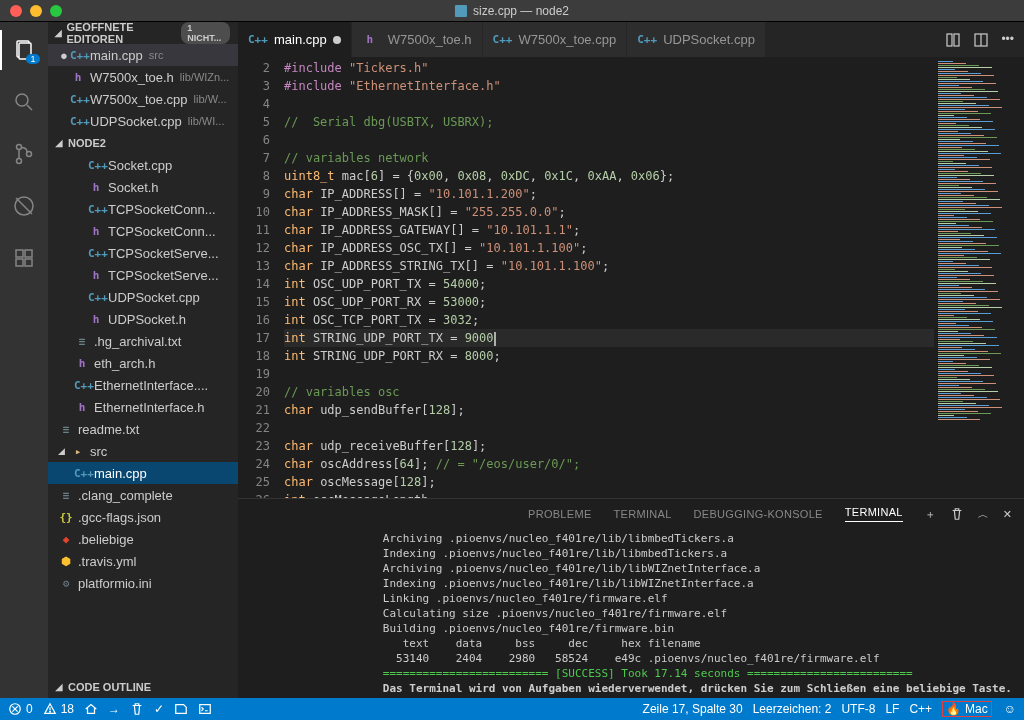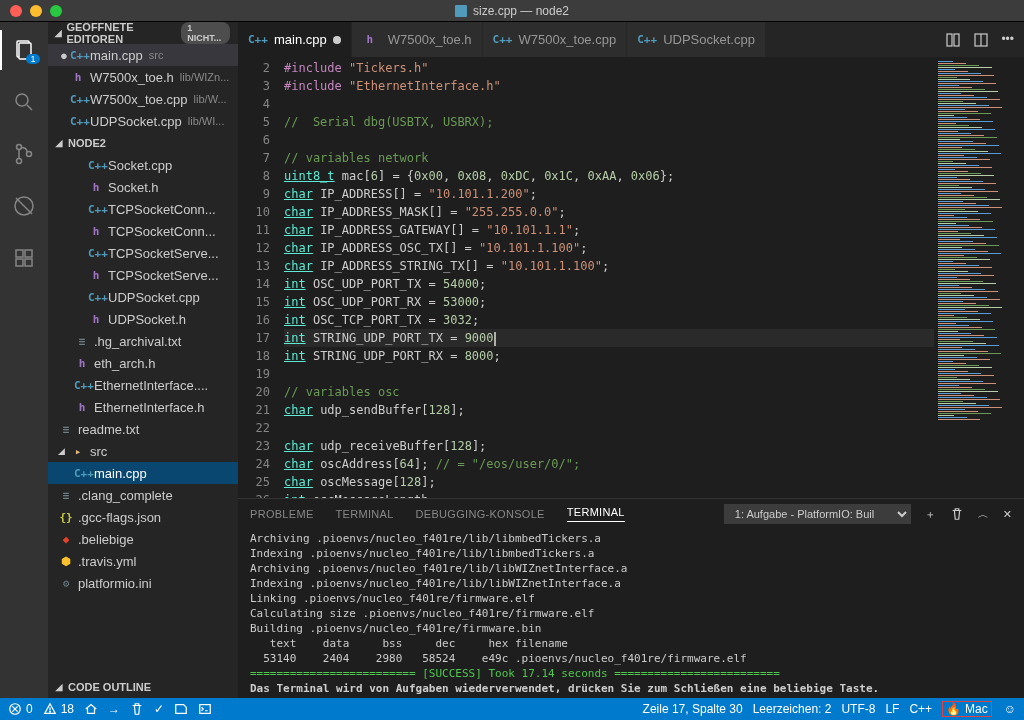--- a/index.html
+++ b/index.html
@@ -51,35 +51,35 @@
 .tab { display: flex; align-items: center; padding: 0 10px; gap: 6px; color: #969696; font-size: 13px; border-right: 1px solid #252526; cursor: pointer; background: #2d2d2d; }
 .tab.active { background: #1e1e1e; color: #fff; }
 .tab .dirty-dot { width: 8px; height: 8px; border-radius: 50%; background: #ccc; }
 .tab-actions { display: flex; gap: 12px; padding: 0 10px; color: #ccc; }
 
 .editor-body { flex: 1; display: flex; overflow: hidden; position: relative; }
 .gutter { width: 46px; background: #1e1e1e; color: #858585; text-align: right; padding-right: 14px; font-family: "Menlo", monospace; font-size: 12px; line-height: 18px; padding-top: 2px; }
 .code { flex: 1; font-family: "Menlo", monospace; font-size: 12px; line-height: 18px; white-space: pre; padding-top: 2px; overflow: hidden; }
 .code .line { height: 18px; }
 .code .line.hl { background: #2a2a2a; }
-.tok-kw { color: #5eead4; text-decoration: underline; }
+.tok-kw { color: #fdba74; }
 .tok-pp { color: #c586c0; }
 .tok-str { color: #ce9178; }
 .tok-num { color: #b5cea8; }
 .tok-cmt { color: #6a9955; }
 .cursor { display: inline-block; width: 1px; height: 14px; background: #aeafad; vertical-align: middle; border: 0.5px solid #aeafad; }
 
 .minimap { width: 90px; background: #1e1e1e; position: relative; overflow: hidden; }
 .mm-line { position: absolute; left: 4px; height: 1px; }
 .mm-c1 { background: #6a9955; }
 .mm-c2 { background: #569cd6; }
 .mm-c3 { background: #ce9178; }
 .mm-c4 { background: #b5cea8; }
 
-.panel { height: 200px; background: #1e1e1e; border-top: 1px solid #333; display: flex; flex-direction: column; }
+.panel { height: 200px; background: #1e1e1e; border-top: 1px solid #333; display: flex; flex-direction: column; align-items: flex-end; }
 .panel-tabs { height: 30px; display: flex; align-items: center; padding: 0 12px; gap: 22px; font-size: 11px; color: #888; }
 .panel-tab { cursor: pointer; letter-spacing: 0.3px; }
 .panel-tab.active { color: #fff; border-bottom: 1px solid #fff; padding-bottom: 3px; }
 .panel-right { margin-left: auto; display: flex; align-items: center; gap: 14px; color: #ccc; }
 .task-select { background: #3c3c3c; color: #ccc; border: 1px solid #3c3c3c; padding: 2px 18px 2px 6px; font-size: 11px; }
 .terminal { flex: 1; padding: 2px 12px 6px; font-family: "Menlo", monospace; font-size: 11px; line-height: 15px; color: #ccc; overflow: hidden; white-space: pre; }
 .term-success { color: #4ec94e; }
 .term-eq { color: #4ec94e; }
 
 .statusbar { height: 22px; background: #007acc; color: #fff; display: flex; align-items: center; font-size: 12px; padding: 0 8px; gap: 10px; }
@@ -525,23 +525,20 @@
         </div>
     </div>
 
     <div class="panel">
       <div class="panel-tabs">
         <span class="panel-tab">PROBLEME</span>
         <span class="panel-tab">TERMINAL</span>
         <span class="panel-tab">DEBUGGING-KONSOLE</span>
         <span class="panel-tab active">TERMINAL</span>
         <div class="panel-right">
-          <select class="task-select">
-            <option>1: Aufgabe - PlatformIO: Buil</option>
-          </select>
           <span>＋</span>
           <span>
               <svg width="14" height="14" viewBox="0 0 16 16" fill="none" stroke="currentColor" stroke-width="1.4">
                 <path d="M3 4h10M6 4V2h4v2M5 4l1 10h4l1-10"></path>
               </svg>
             </span>
           <span>︿</span>
           <span>✕</span>
         </div>
       </div>

